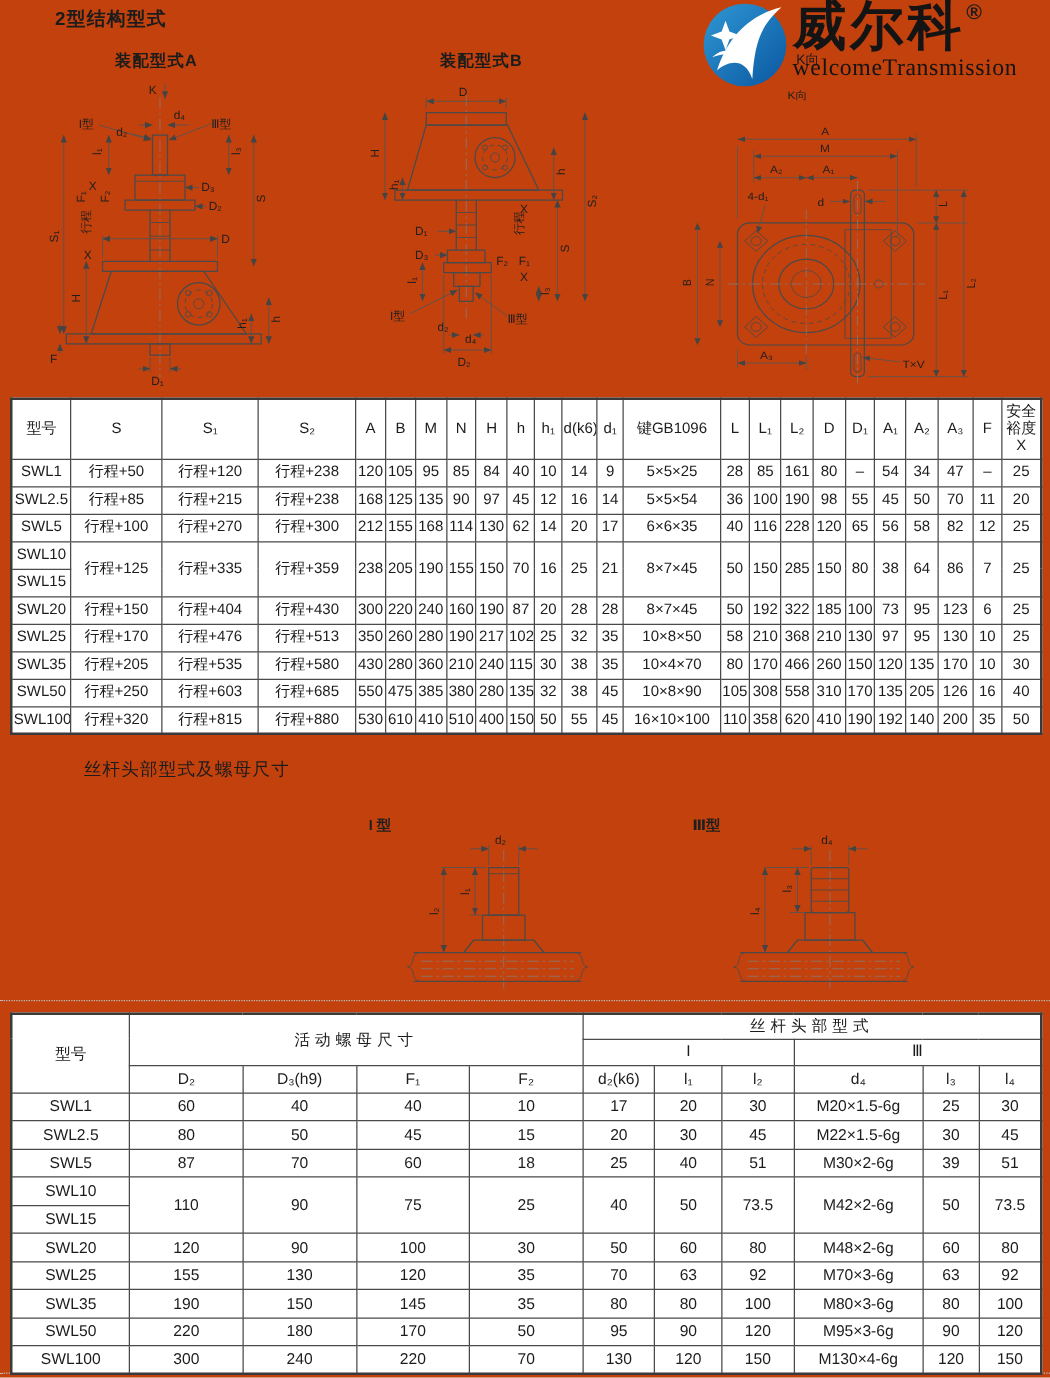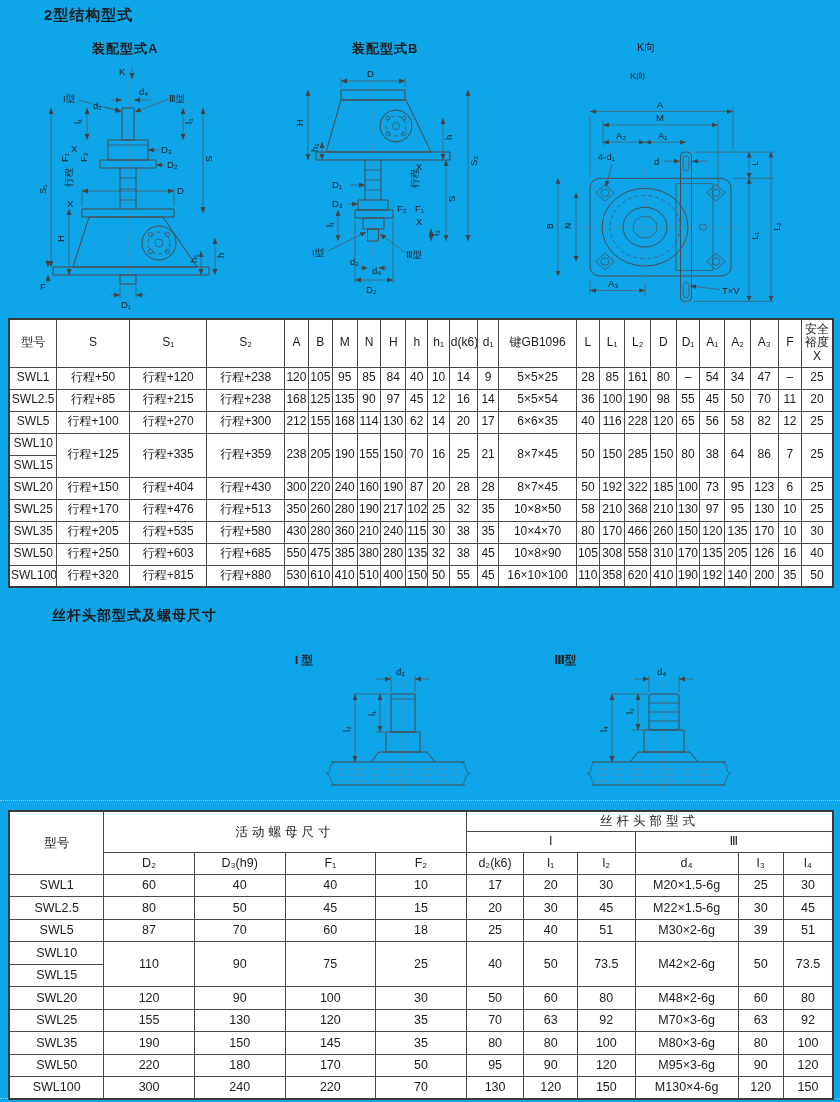--- a/index.html
+++ b/index.html
@@ -1,19 +1,19 @@
 <!DOCTYPE html>
 <html><head>
 <meta charset="utf-8">
 <style>
   html,body{margin:0;padding:0;background:#e8e8e8}
-  .page{position:relative;width:840px;height:1102px;margin:0 auto;background:#0ea5e9;
+  .page{position:relative;width:840px;height:1102px;margin:0 auto;background:#c2410c;
         font-family:"Liberation Sans","DejaVu Sans",sans-serif;color:#1c1c1c;overflow:hidden}
   .title1{position:absolute;left:44px;top:6px;font-size:15px;font-weight:bold;letter-spacing:1px}
-  .title2{position:absolute;left:52px;top:607px;font-size:14px;font-weight:bold;letter-spacing:1px}
+  .title2{position:absolute;left:67px;top:607px;font-size:14px;font-weight:normal;letter-spacing:1px}
   .dglabel{position:absolute;font-size:13px;font-weight:600;letter-spacing:1px}
   #lblA{left:92px;top:40px} #lblB{left:352px;top:40px}
   .kdir{position:absolute;left:637px;top:40px;font-size:11px}
   
   .logo{position:absolute;left:560px;top:0;width:278px;height:76px;display:flex;align-items:flex-start}
   .logo-emblem{width:72px;height:72px;flex:0 0 auto}
   .logo-text{margin-left:2px;line-height:1}
   .brand{font-size:43px;font-weight:900;letter-spacing:3px;white-space:nowrap;color:#141414}
   .reg{font-size:17px;font-weight:bold;position:relative;top:-20px;left:1px}
   .sub{font-family:"Liberation Serif","DejaVu Serif",serif;font-size:19px;margin-top:2px;color:#141414;letter-spacing:.5px}
@@ -51,20 +51,38 @@
         <path d="M0,0 L6,2.5 L0,5 Z" fill="#444"></path>
       </marker>
     </defs>
   </svg>
 
   <div class="title1">2型结构型式</div>
   <div class="dglabel" id="lblA">装配型式A</div>
   <div class="dglabel" id="lblB">装配型式B</div>
   <div class="kdir">K向</div>
 
+  <div class="logo">
+    <svg class="logo-emblem" viewBox="0 0 74 74">
+      <defs>
+        <linearGradient id="lg" x1="0" y1="0" x2="1" y2="1">
+          <stop offset="0" stop-color="#2f97d4"></stop>
+            <stop offset="1" stop-color="#0a57a0"></stop>
+        </linearGradient>
+      </defs>
+      <circle cx="37" cy="37" r="34" fill="url(#lg)"></circle>
+      <path d="M14,58 C22,32 40,12 67,6 C49,22 45,36 43,65 C37,47 23,50 14,58 Z" fill="#ffffff"></path>
+      <path d="M10,47 C18,40 26,40 32,46 C25,43 16,45 10,47 Z" fill="#ffffff"></path>
+      <path d="M21,17 L24.2,26 L33,29.2 L24.2,32.4 L21,41.4 L17.8,32.4 L9,29.2 L17.8,26 Z" fill="#ffffff"></path>
+    </svg>
+    <div class="logo-text">
+      <span class="brand">威尔科</span><span class="reg">®</span>
+      <div class="sub">welcomeTransmission</div>
+    </div>
+  </div>
 
   <svg class="dg" id="svgA" style="left:35px;top:62px" width="255" height="250" viewBox="0 0 255 250">
     <line class="cl" x1="93" y1="16" x2="93" y2="240"></line>
 
     <rect class="geo" x="87" y="46" width="12" height="32"></rect>
     <rect class="geo" x="73" y="78" width="40" height="20"></rect>
       <line class="geo2" x1="73" y1="83" x2="113" y2="83"></line>
     <rect class="geo" x="65" y="98" width="56" height="8"></rect>
     <line class="geo" x1="85" y1="106" x2="85" y2="147"></line>
       <line class="geo" x1="101" y1="106" x2="101" y2="147"></line>

